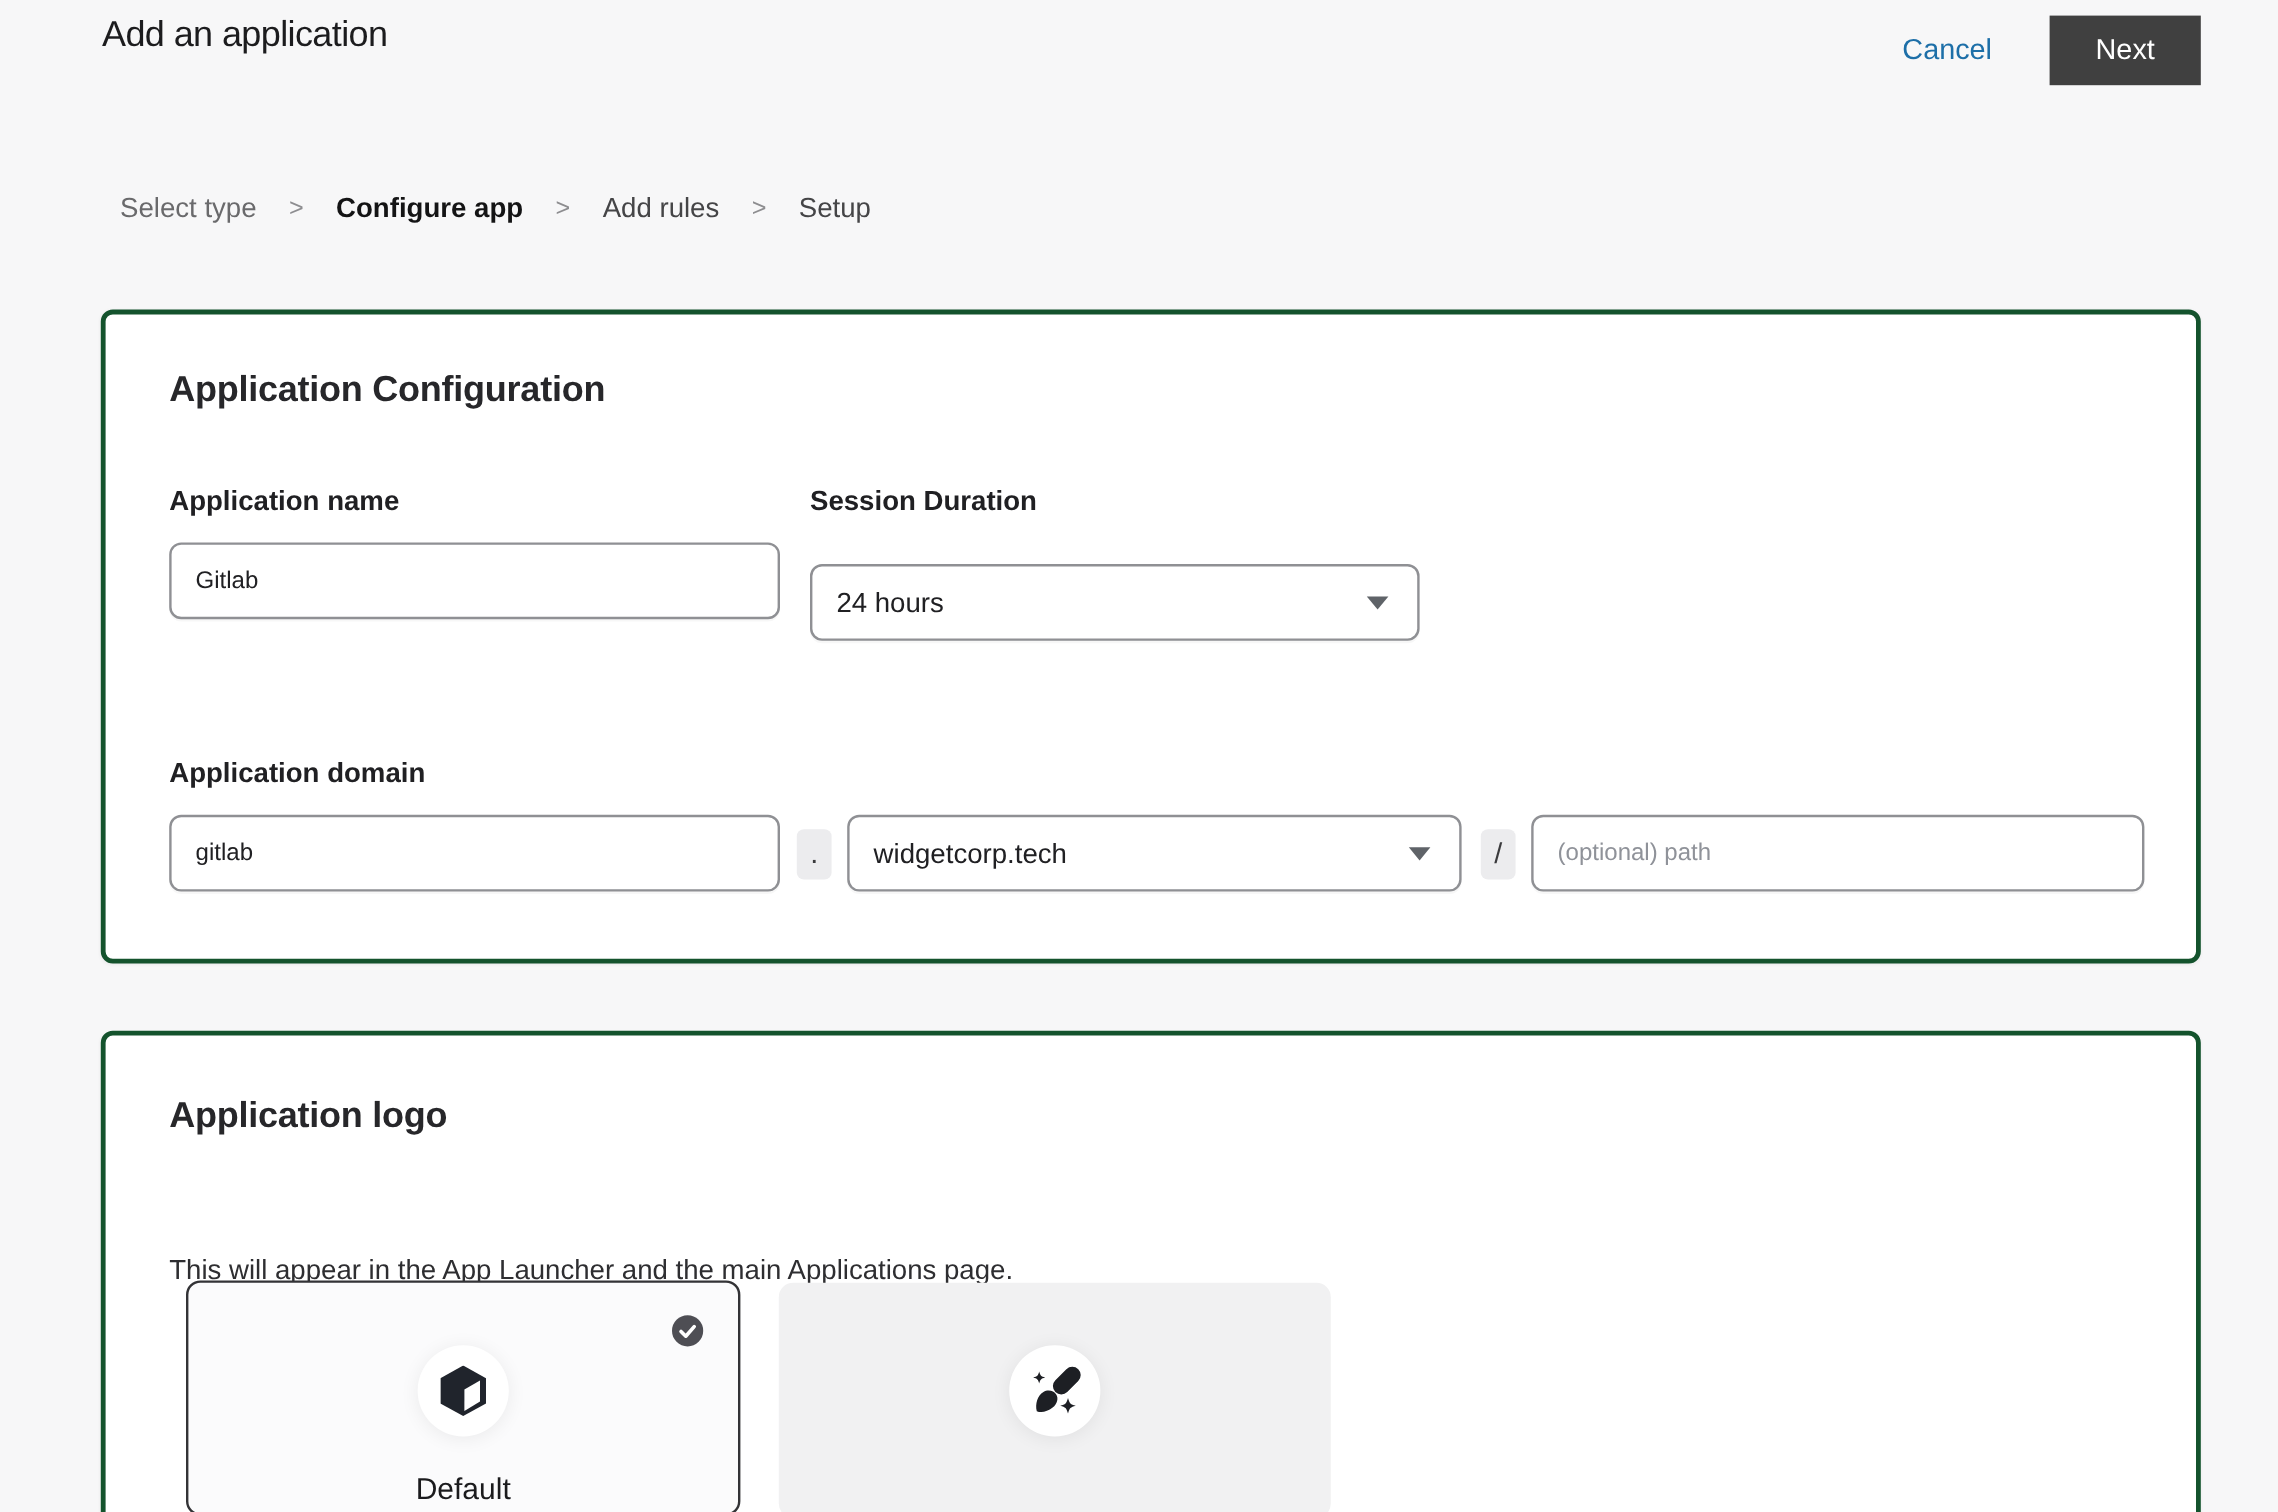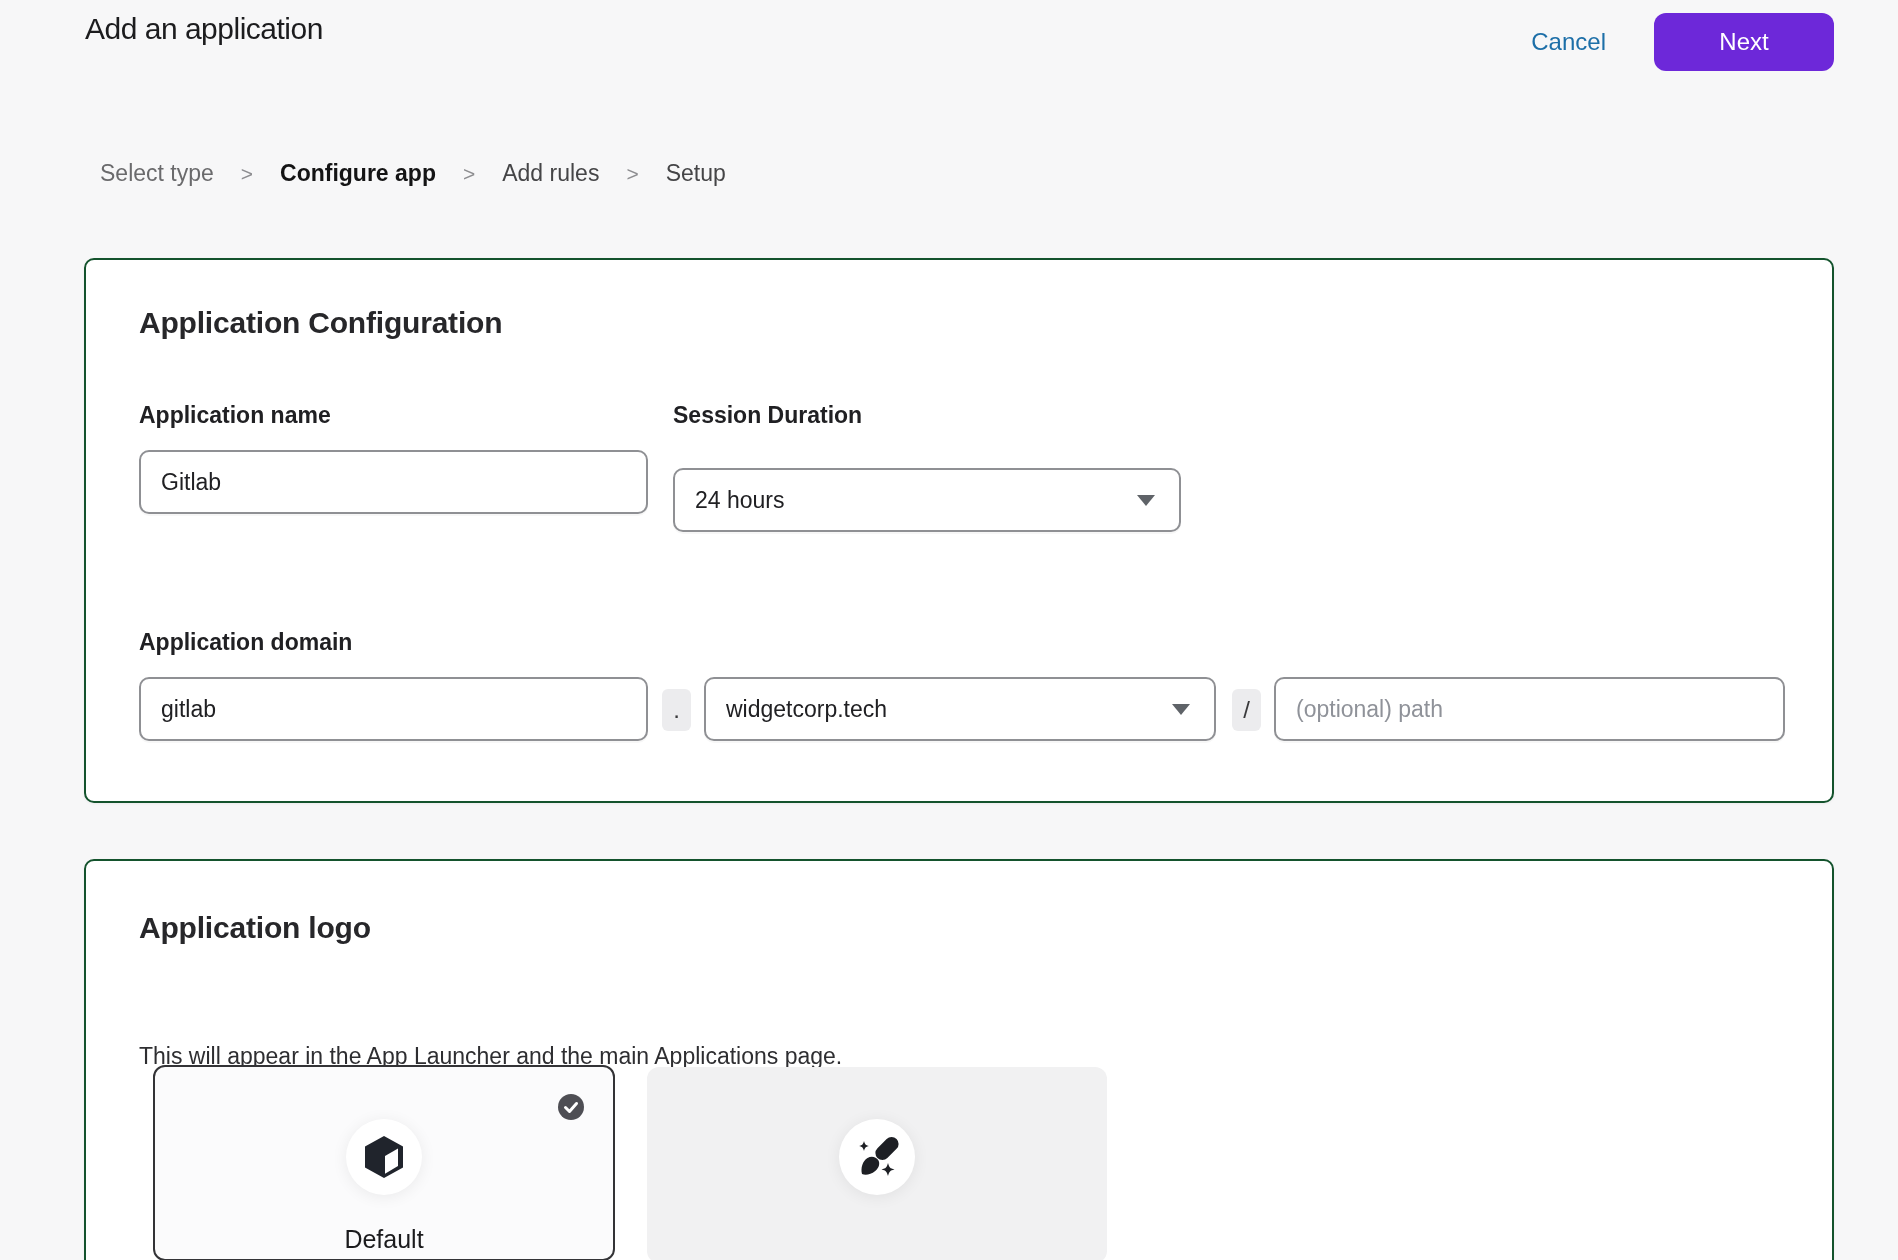--- a/index.html
+++ b/index.html
@@ -19,59 +19,59 @@
   .header-actions {
     position:absolute; top:13px; right:64px;
     display:flex; align-items:center; gap:48px;
   }
   .cancel-link {
     font-size:24px; color:#1d6fa8; cursor:pointer; background:none; border:none;
     font-family:inherit;
     margin-left:29px;
   }
   .next-button {
-    width:180px; height:58px; border:none; border-radius:12px;
-    background:#6d28d9; color:#ffffff; font-size:24px; font-family:inherit;
+    width:126px; height:58px; border:none; border-radius:0;
+    background:#404040; color:#ffffff; font-size:24px; font-family:inherit;
     cursor:pointer;
   }
 
   
   .breadcrumb {
     position:absolute; left:100px; top:160px;
     display:flex; align-items:center; gap:27px;
     font-size:23px;
   }
   .crumb-done     { color:#6a6a6c; }
   .crumb-active   { color:#141415; font-weight:700; }
   .crumb-upcoming { color:#454547; }
   .crumb-sep      { color:#8d8d90; font-size:21px; }
 
   
   .card {
     position:absolute; left:84px; width:1750px;
-    background:#ffffff; border:2px solid #14532d; border-radius:10px;
+    background:#ffffff; border:4px solid #14532d; border-radius:10px;
     box-shadow:0 1px 3px rgba(0,0,0,0.05);
   }
   .card-config { top:258px; height:545px; }
   .card-logo   { top:859px; height:520px; }
   .card h2 {
     position:absolute; left:53px;
     font-size:30px; font-weight:700; color:#27272a; letter-spacing:-0.2px;
   }
   .card-config h2 { top:46px; }
   .card-logo   h2 { top:50px; }
 
   .field-label {
     position:absolute; font-size:23px; font-weight:700; color:#202023;
   }
 
   .text-input {
     position:absolute; height:64px;
     border:2px solid #8f9094; border-radius:10px; background:#fff;
-    font-size:23px; font-family:inherit; color:#202023; padding:0 20px;
+    font-size:20px; font-family:inherit; color:#202023; padding:0 20px;
     box-shadow:0 2px 0 rgba(0,0,0,0.03);
   }
   .text-input::placeholder { color:#8f9299; }
 
   .select-box {
     position:absolute; height:64px;
     border:2px solid #8f9094; border-radius:10px; background:#fff;
     display:flex; align-items:center; padding:0 20px;
     font-size:23px; color:#202023; cursor:pointer;
     box-shadow:0 2px 0 rgba(0,0,0,0.03);

